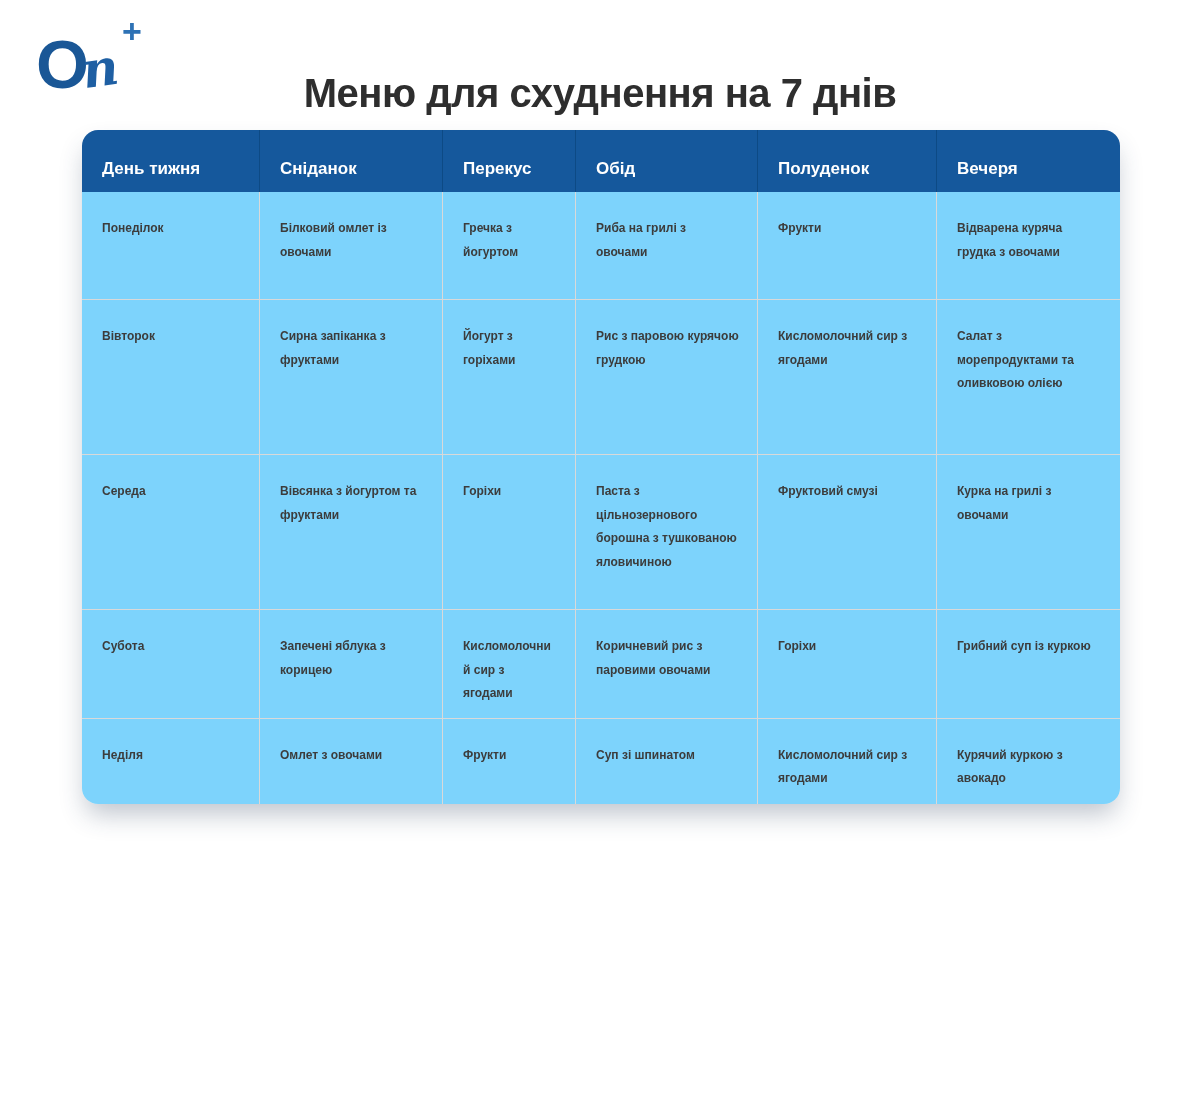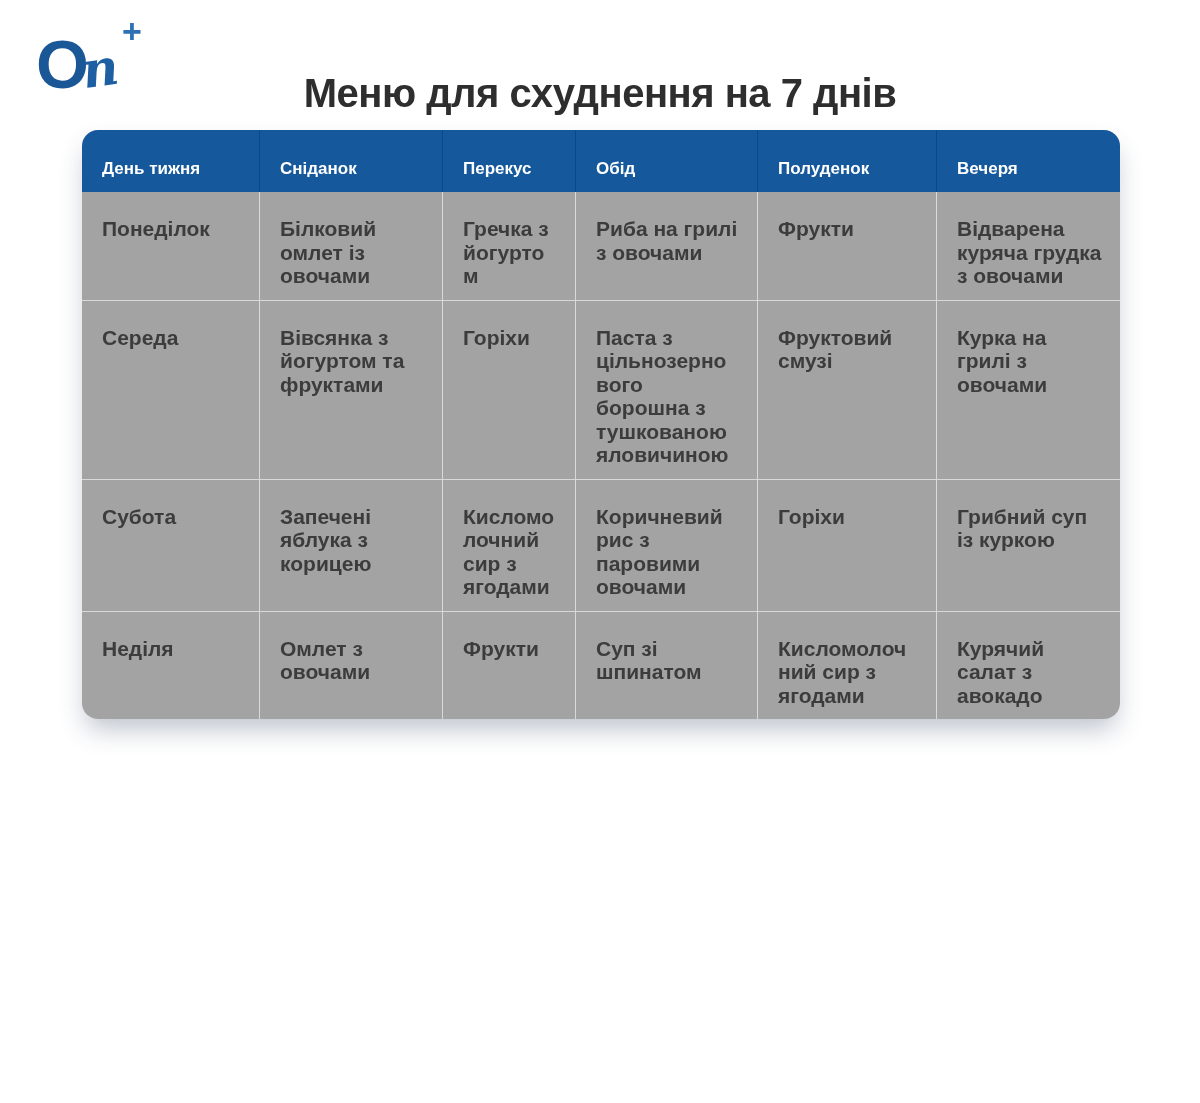--- a/index.html
+++ b/index.html
@@ -54,23 +54,23 @@
     color:#ffffff;
     font-size:17px; font-weight:700;
     text-align:left; vertical-align:middle;
     height:62px;
     padding:16px 10px 0 20px;
     border-right:1px solid #0d4a85;
   }
   thead th:last-child { border-right:none; }
 
   tbody td {
-    background:#a3a3a3;
+    background:#7dd3fc;
     color:#3c3c3c;
-    font-size:21px; font-weight:700;
+    font-size:12px; font-weight:700;
     line-height:23.5px;
     vertical-align:top;
     padding:25px 18px 12px 20px;
     border-right:1px solid #d9d9d9;
     border-bottom:1px solid #d9d9d9;
     overflow-wrap:break-word;
     word-wrap:break-word;
   }
   tbody td:last-child { border-right:none; }
   tbody tr:last-child td { border-bottom:none; }
@@ -118,20 +118,28 @@
       </thead>
       <tbody>
         <tr class="r1">
           <td>Понеділок</td>
           <td>Білковий омлет із овочами</td>
           <td>Гречка з йогуртом</td>
           <td>Риба на грилі з овочами</td>
           <td>Фрукти</td>
           <td>Відварена куряча грудка з овочами</td>
         </tr>
+        <tr class="r2">
+          <td>Вівторок</td>
+          <td>Сирна запіканка з фруктами</td>
+          <td>Йогурт з горіхами</td>
+          <td>Рис з паровою курячою грудкою</td>
+          <td>Кисломолочний сир з ягодами</td>
+          <td>Салат з морепродуктами та оливковою олією</td>
+        </tr>
         <tr class="r3">
           <td>Середа</td>
           <td>Вівсянка з йогуртом та фруктами</td>
           <td>Горіхи</td>
           <td>Паста з цільнозернового борошна з тушкованою яловичиною</td>
           <td>Фруктовий смузі</td>
           <td>Курка на грилі з овочами</td>
         </tr>
         <tr class="r6">
           <td>Субота</td>
@@ -140,19 +148,19 @@
           <td>Коричневий рис з паровими овочами</td>
           <td>Горіхи</td>
           <td>Грибний суп із куркою</td>
         </tr>
         <tr class="r7">
           <td>Неділя</td>
           <td>Омлет з овочами</td>
           <td>Фрукти</td>
           <td>Суп зі шпинатом</td>
           <td>Кисломолочний сир з ягодами</td>
-          <td>Курячий салат з авокадо</td>
+          <td>Курячий куркою з авокадо</td>
         </tr>
       </tbody>
     </table>
   </div>
 
 </div>
 
 </body></html>

